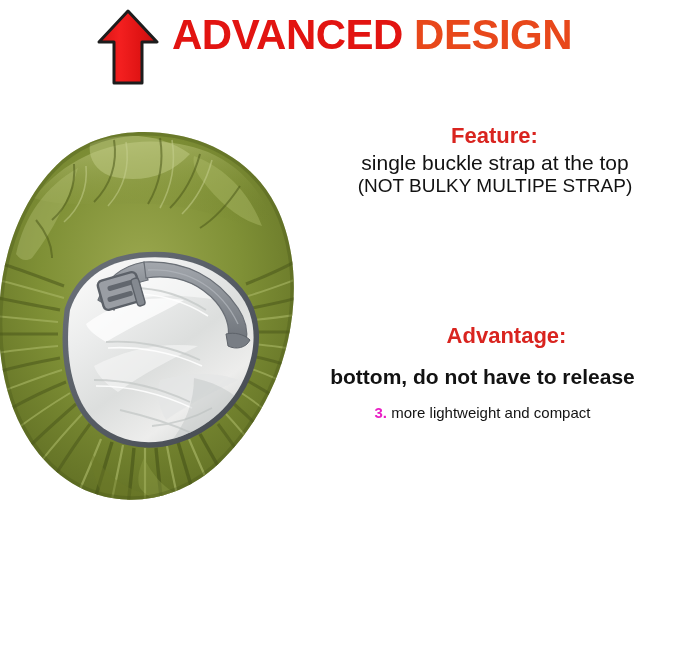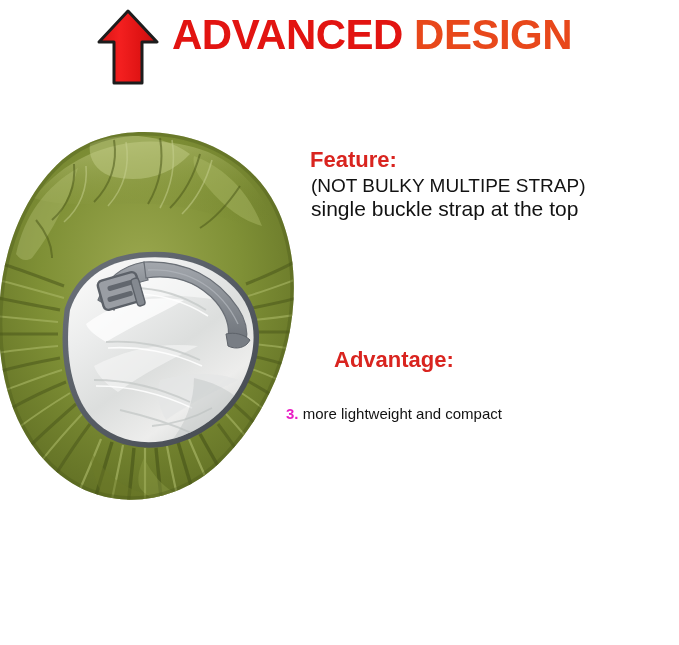--- a/index.html
+++ b/index.html
@@ -50,22 +50,23 @@
     left: -6px;
     top: 128px;
     width: 306px;
     height: 378px;
   }
 
   
   #text-column {
     position: absolute;
     left: 286px;
-    top: 148px;
+    top: 124px;
     width: 393px;
+    text-align: center;
   }
 
   .section-heading {
     color: #d9241f;
     font-size: 22px;
     font-weight: bold;
     line-height: 1.12;
     margin: 0 0 2px 24px;
   }
   .feature-line {
@@ -339,33 +340,34 @@
       <rect x="113" y="166" width="26" height="5" rx="2" transform="rotate(-16 126 168)" fill="#62676e"></rect>
       <rect x="140" y="150" width="8" height="28" rx="3" transform="rotate(-16 144 164)" fill="#848990" stroke="#5c6168" stroke-width="1.4"></rect>
     </g>
   </g>
 </svg>
 
 <div id="text-column">
 
   <div>
     <div class="section-heading">Feature:</div>
+    <div class="feature-line">single buckle strap at the top</div>
     <div class="feature-line sub">(NOT BULKY MULTIPE STRAP)</div>
-    <div class="feature-line">single buckle strap at the top</div>
   </div>
 
   <div id="spacer-feature-advantage"></div>
 
   <div>
     <div class="section-heading" id="advantage-heading">Advantage:</div>
 
 
     <div class="gap-sm"></div>
 
     <div>
+      <div class="adv-item">bottom, do not have to release</div>
     </div>
 
     <div class="gap-md"></div>
 
     <div>
       <div class="adv-item light">
         <span class="adv-num">3.</span>
         <span>more lightweight and compact</span>
       </div>
     </div>

